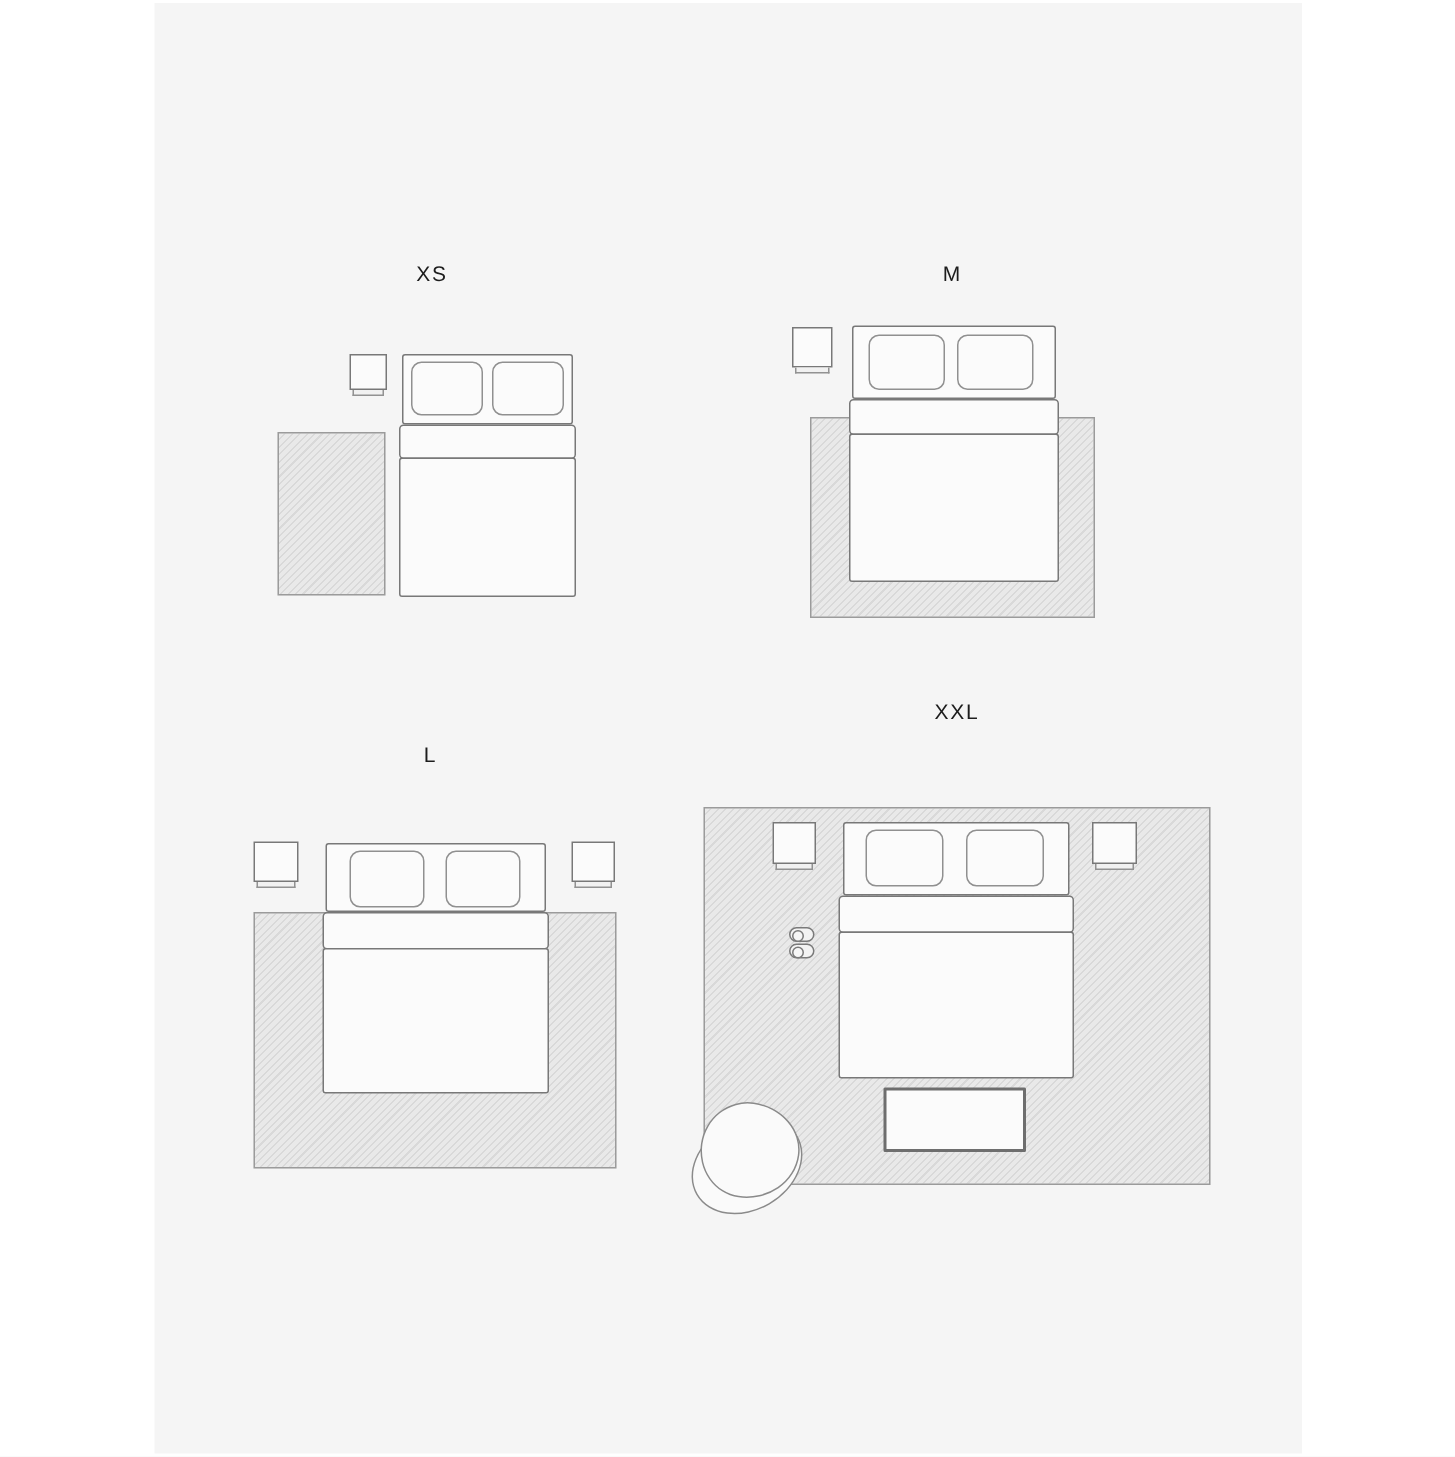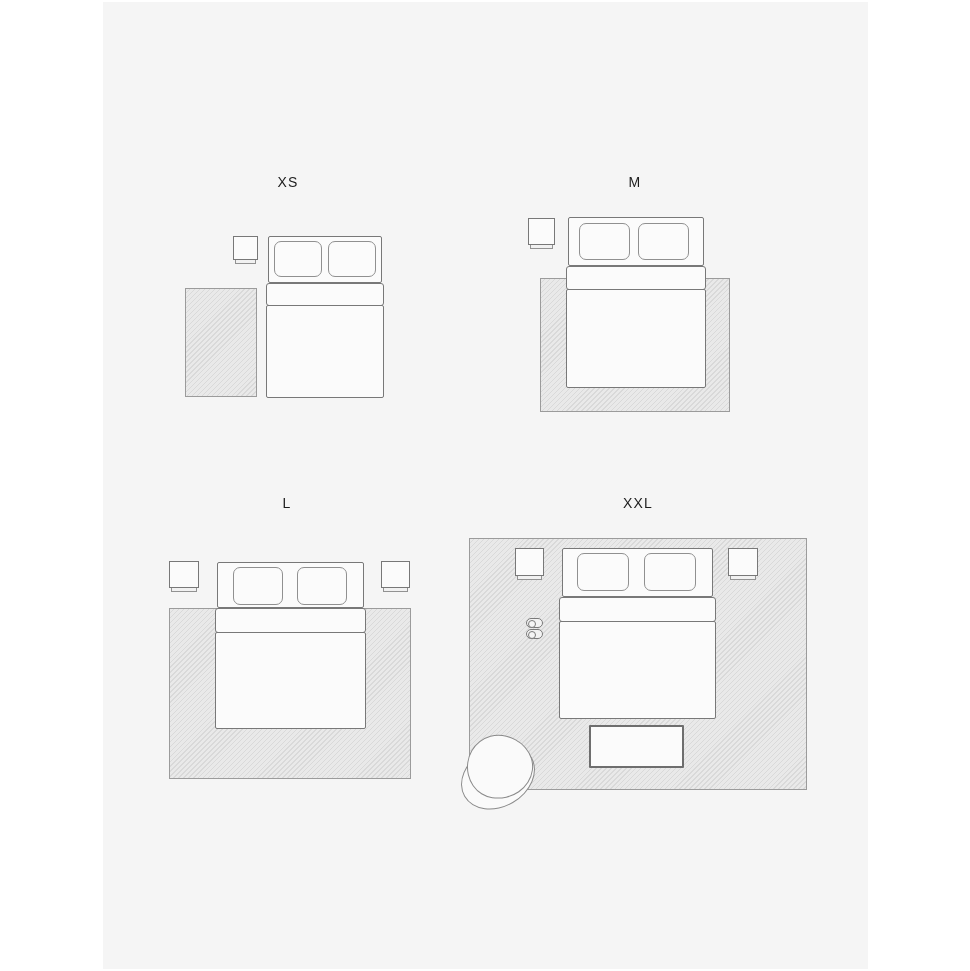--- a/index.html
+++ b/index.html
@@ -124,21 +124,21 @@
   <div class="furn nightstand" style="left:381px; top:561px; width:29px; height:27px;"></div>
 
   <div class="rug" style="left:169px; top:608px; width:242px; height:171px;"></div>
 
   <div class="furn bed-head" style="left:217px; top:562px; width:147px; height:46px;"></div>
   <div class="pillow" style="left:233px; top:567px; width:50px; height:38px;"></div>
   <div class="pillow" style="left:297px; top:567px; width:50px; height:38px;"></div>
   <div class="furn bed-fold" style="left:215px; top:608px; width:151px; height:25px;"></div>
   <div class="furn bed-body" style="left:215px; top:632px; width:151px; height:97px;"></div>
 
-  <div class="size-label" style="left:638px; top:503px;">XXL</div>
+  <div class="size-label" style="left:638px; top:474px;">XXL</div>
 
   <div class="rug" style="left:469px; top:538px; width:338px; height:252px;"></div>
 
   <div class="furn nightstand" style="left:515px; top:548px; width:29px; height:28px;"></div>
   <div class="furn nightstand" style="left:728px; top:548px; width:30px; height:28px;"></div>
 
   <div class="furn bed-head" style="left:562px; top:548px; width:151px; height:49px;"></div>
   <div class="pillow" style="left:577px; top:553px; width:52px; height:38px;"></div>
   <div class="pillow" style="left:644px; top:553px; width:52px; height:38px;"></div>
   <div class="furn bed-fold" style="left:559px; top:597px; width:157px; height:25px;"></div>

